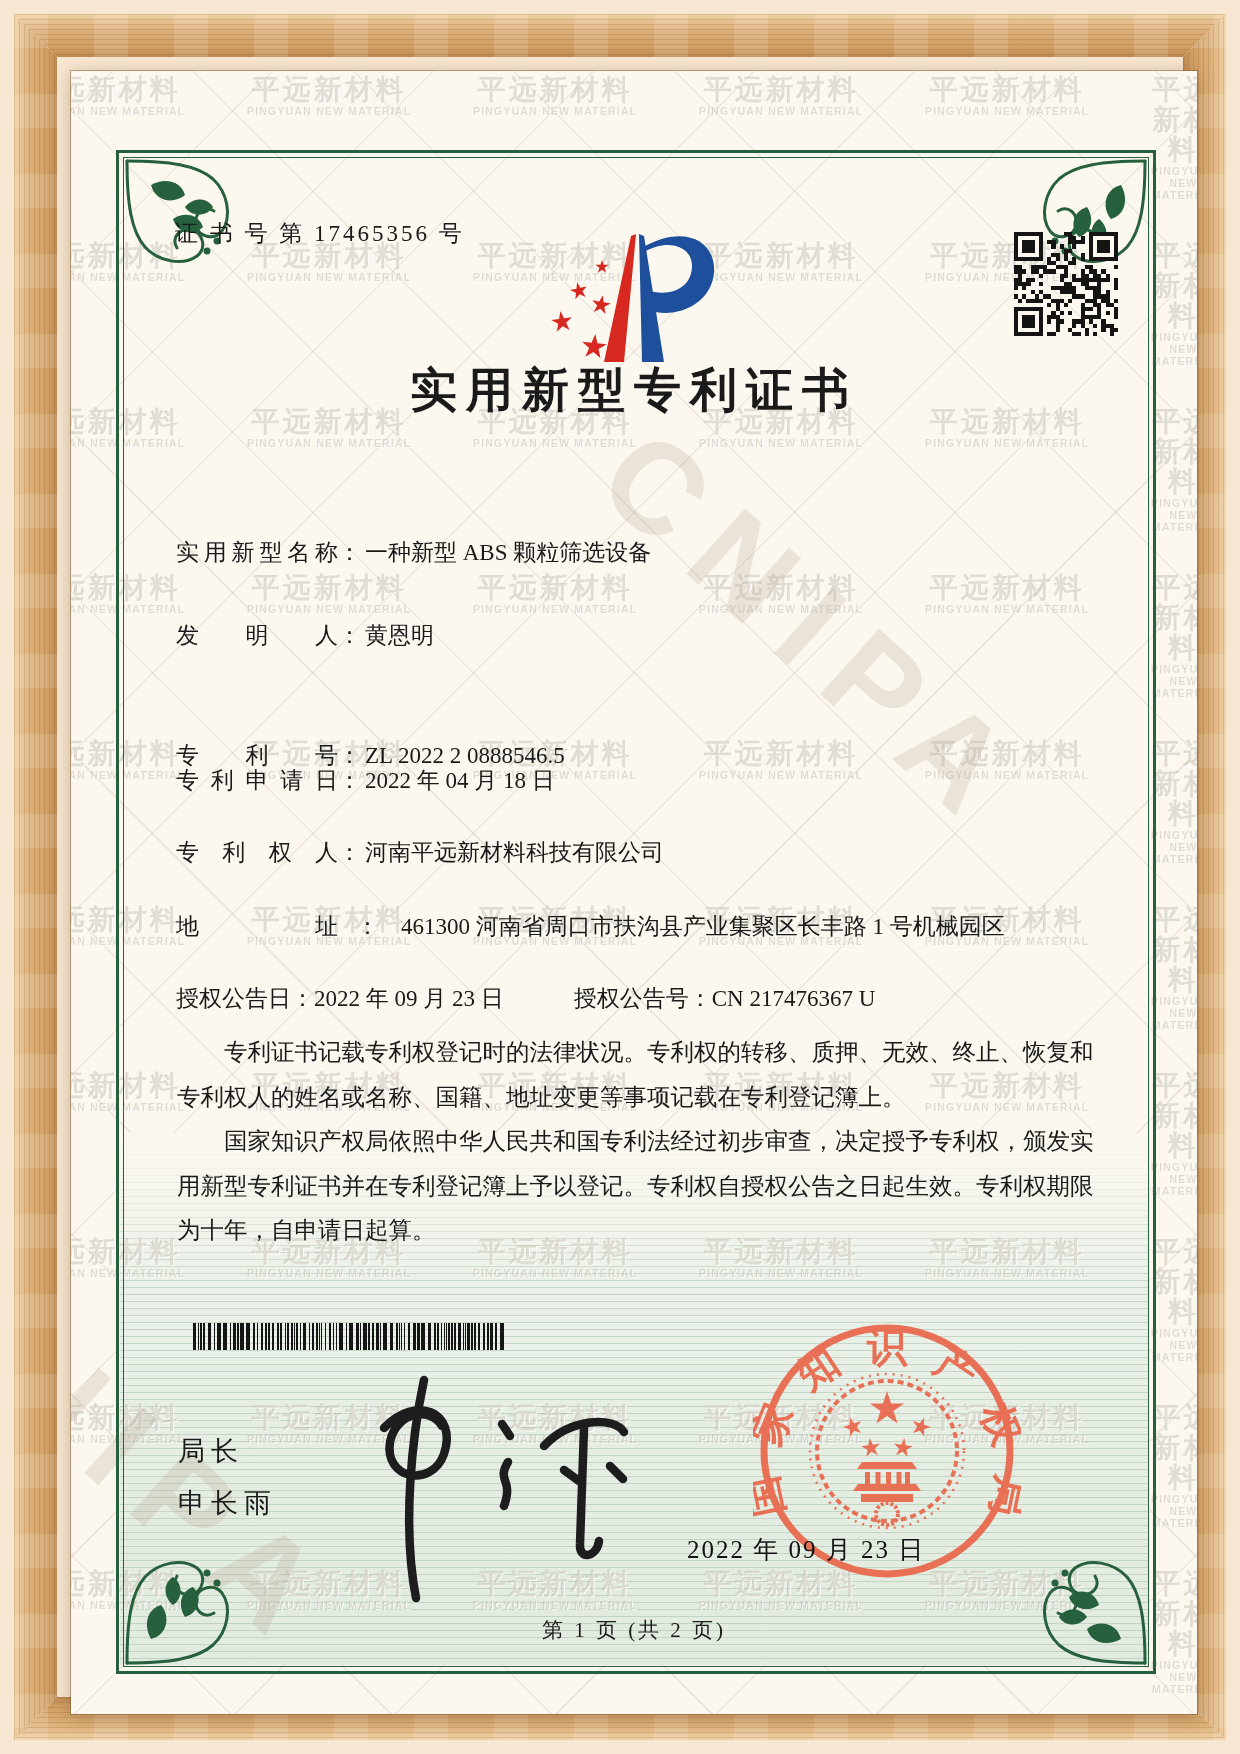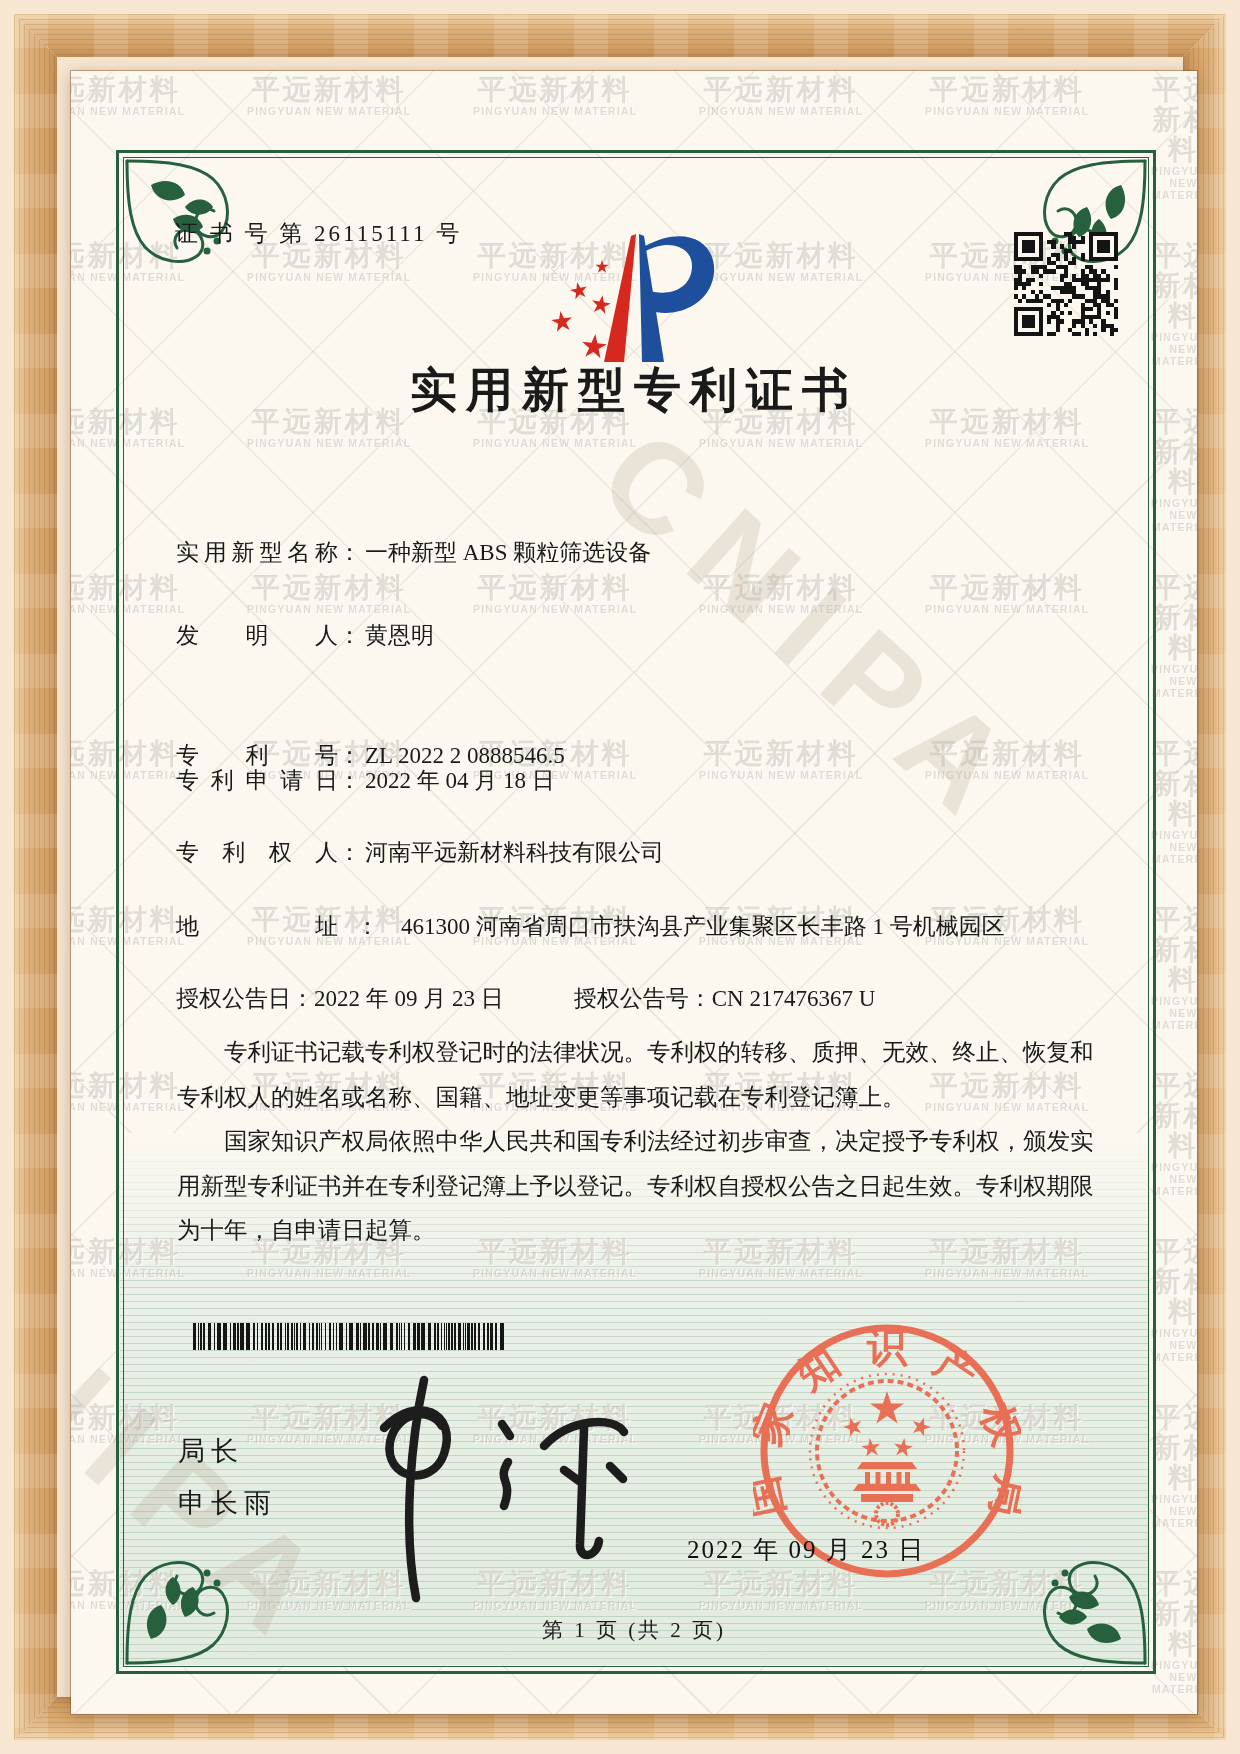--- a/index.html
+++ b/index.html
@@ -369,21 +369,21 @@
             <use href="#flo"></use>
           </svg>
         <svg class="fl fl-br" viewBox="0 0 112 112">
             <use href="#flo"></use>
           </svg>
         <svg class="fl fl-bl" viewBox="0 0 112 112">
             <use href="#flo"></use>
           </svg>
       </div>
 
-      <div class="ct cert-no">证 书 号 第 26115111 号</div>
+      <div class="ct cert-no">证 书 号 第 17465356 号</div>
 
       <svg class="ct logo" viewBox="0 0 180 160">
         <defs>
           <polygon id="star5" points="0,-1 0.225,-0.309 0.951,-0.309 0.363,0.118 0.588,0.809 0,0.382 -0.588,0.809 -0.363,0.118 -0.951,-0.309 -0.225,-0.309"></polygon>
         </defs>
         <g>
           <path d="M85,32 L90,30 L78,158 L58,158 Z" fill="#d7281f"></path>
         </g>
         <g>
           <path d="M93,30 L98,32 L118,158 L96,158 Z" fill="#1e4f9c"></path>

